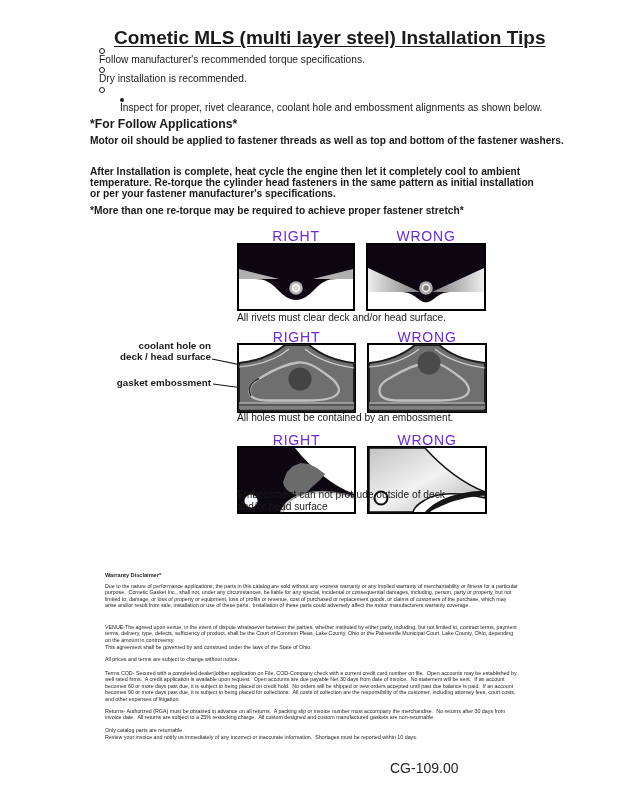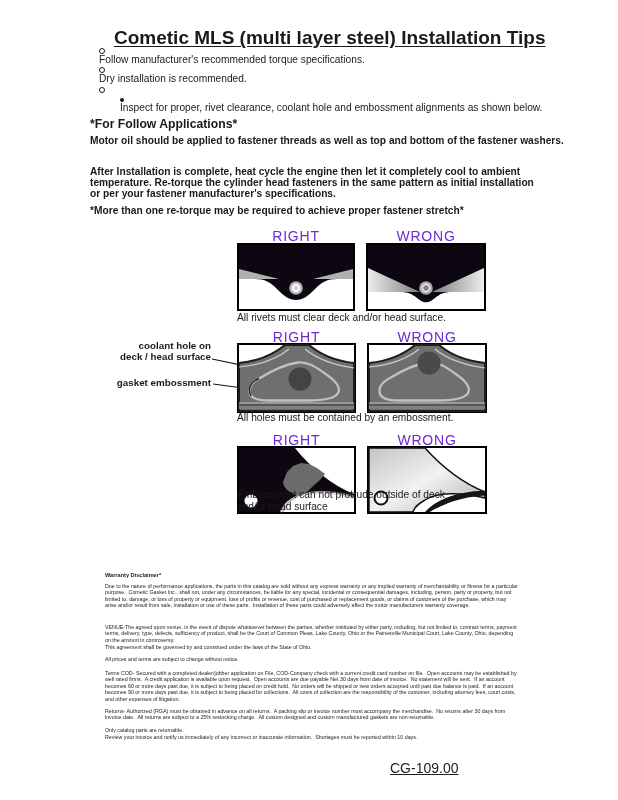--- a/index.html
+++ b/index.html
@@ -16,21 +16,21 @@
   .sub{margin-left:21px;margin-top:2px;}
   .smark{width:4px;height:4px;background:#1a1a1a;border-radius:50%;
          margin:3px 4px 0 0;flex:0 0 auto;}
   .h2{left:90px;top:117px;font-size:12.2px;font-weight:bold;}
   .body-par{font-size:10.2px;line-height:11px;width:480px;font-weight:bold;}
   .figlabel{font-size:14px;letter-spacing:0.8px;text-align:center;color:#6d28d9;}
   .caption{font-size:10.2px;font-weight:normal;line-height:11.5px;}
   .annot{font-size:9.8px;line-height:10.8px;text-align:right;font-weight:bold;}
   .legal{left:105px;width:414px;font-size:5.3px;line-height:6.45px;color:#222;}
   .legal-h{font-weight:bold;font-size:5.6px;}
-  .pagenum{left:390px;top:760px;font-size:14px;color:#222;text-decoration:underline;}
+  .pagenum{left:390px;top:760px;font-size:14px;color:#222;}
   svg{display:block;}
 </style>
 </head>
 <body>
 
 <div class="abs title">Cometic MLS (multi layer steel) Installation Tips</div>
 
 <div class="abs bullets">
   <div class="brow">
     <span class="bmark"></span>

